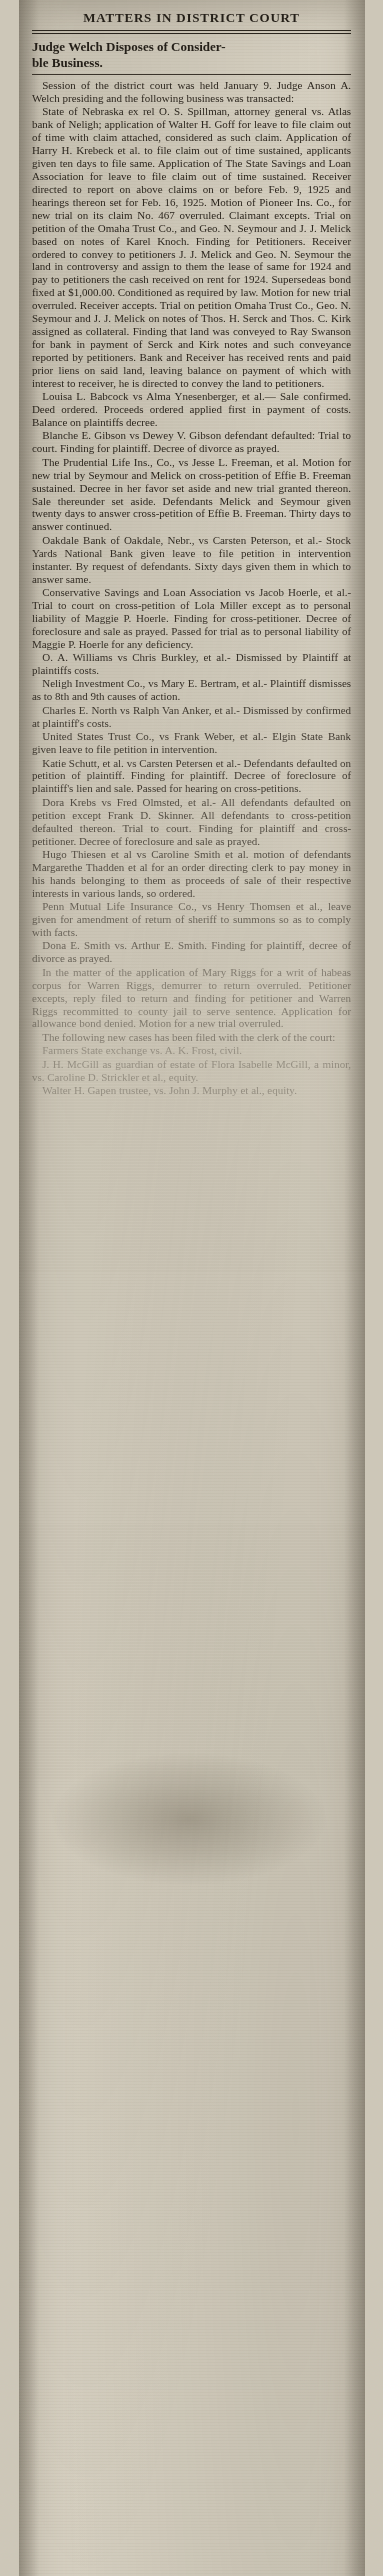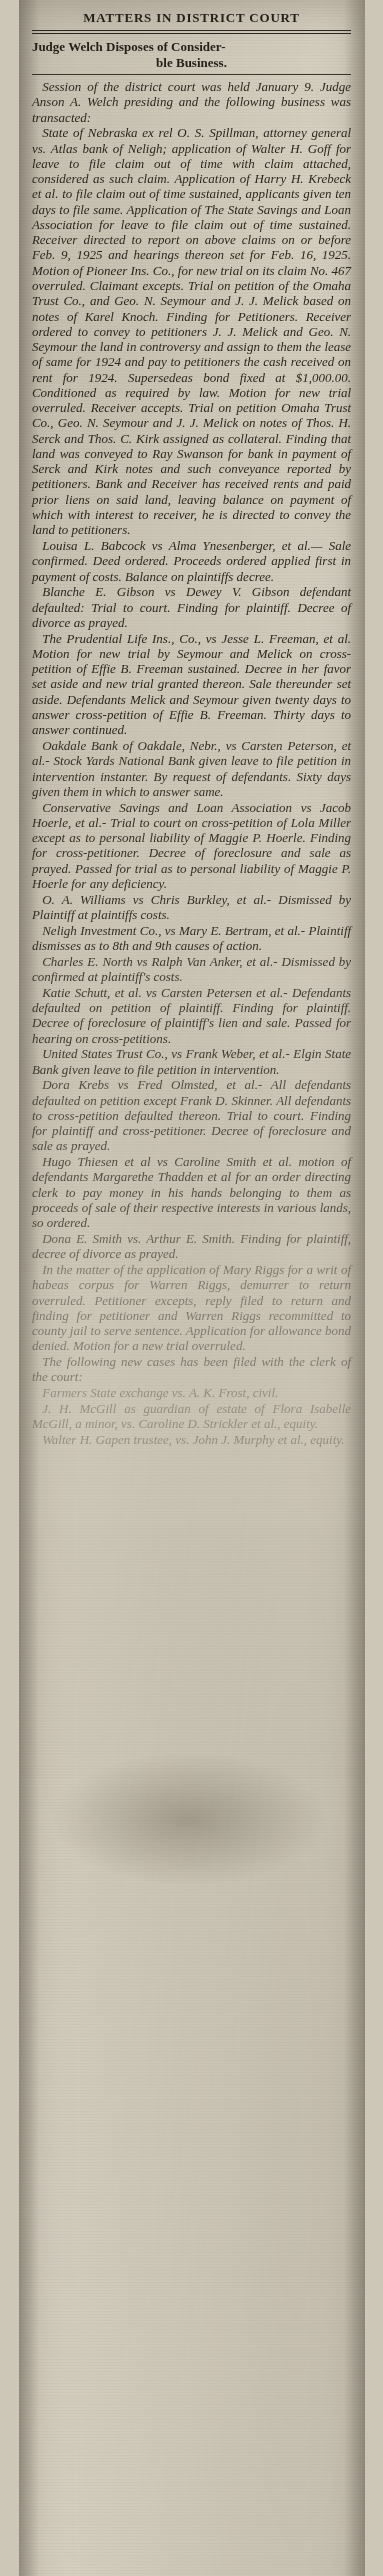--- a/index.html
+++ b/index.html
@@ -67,32 +67,31 @@
 
   .subhead {
     font-family: "Liberation Serif", serif;
     font-weight: bold;
     font-size: 13px;
     line-height: 1.22;
     color: #241f18;
     text-align: left;
     margin: 0 0 3.1px 0;
   }
-  .subhead .l2 { display: block; text-align: center; }
+  .subhead .l2 { display: block; }
 
   .body-text {
     font-family: "Liberation Serif", serif;
-    font-size: 13px;
+    font-size: 11px;
     line-height: 1.175;
     color: #2a241c;
     text-align: justify;
     text-justify: inter-word;
     hyphens: manual;
     margin: 0 0 16px 0;
-    font-style: italic;
   }
   .para {
     display: block;
     text-indent: 10.3px;
     margin: 0 0 0.5px 0;
   }
 
   
   .fade-1 { opacity: 0.98; }
   .fade-2 { opacity: 0.93; }
@@ -144,24 +143,25 @@
         <span class="para fade-1">Session of the district court was held January 9. Judge Anson A. Welch presiding and the following business was transacted:</span>
         <span class="para fade-1">State of Nebraska ex rel O. S. Spillman, attorney general vs. Atlas bank of Neligh; application of Walter H. Goff for leave to file claim out of time with claim attached, considered as such claim. Application of Harry H. Krebeck et al. to file claim out of time sustained, applicants given ten days to file same. Application of The State Savings and Loan Association for leave to file claim out of time sustained. Receiver directed to report on above claims on or before Feb. 9, 1925 and hearings thereon set for Feb. 16, 1925. Motion of Pioneer Ins. Co., for new trial on its claim No. 467 overruled. Claimant excepts. Trial on petition of the Omaha Trust Co., and Geo. N. Seymour and J. J. Melick based on notes of Karel Knoch. Finding for Petitioners. Receiver ordered to convey to petitioners J. J. Melick and Geo. N. Seymour the land in controversy and assign to them the lease of same for 1924 and pay to petitioners the cash received on rent for 1924. Supersedeas bond fixed at $1,000.00. Conditioned as required by law. Motion for new trial overruled. Receiver accepts. Trial on petition Omaha Trust Co., Geo. N. Seymour and J. J. Melick on notes of Thos. H. Serck and Thos. C. Kirk assigned as collateral. Finding that land was conveyed to Ray Swanson for bank in payment of Serck and Kirk notes and such conveyance reported by petitioners. Bank and Receiver has received rents and paid prior liens on said land, leaving balance on payment of which with interest to receiver, he is directed to convey the land to petitioners.</span>
         <span class="para fade-1">Louisa L. Babcock vs Alma Ynesenberger, et al.— Sale confirmed. Deed ordered. Proceeds ordered applied first in payment of costs. Balance on plaintiffs decree.</span>
         <span class="para fade-1">Blanche E. Gibson vs Dewey V. Gibson defendant defaulted: Trial to court. Finding for plaintiff. Decree of divorce as prayed.</span>
         <span class="para fade-1">The Prudential Life Ins., Co., vs Jesse L. Freeman, et al. Motion for new trial by Seymour and Melick on cross-petition of Effie B. Freeman sustained. Decree in her favor set aside and new trial granted thereon. Sale thereunder set aside. Defendants Melick and Seymour given twenty days to answer cross-petition of Effie B. Freeman. Thirty days to answer continued.</span>
         <span class="para fade-2">Oakdale Bank of Oakdale, Nebr., vs Carsten Peterson, et al.- Stock Yards National Bank given leave to file petition in intervention instanter. By request of defendants. Sixty days given them in which to answer same.</span>
         <span class="para fade-2">Conservative Savings and Loan Association vs Jacob Hoerle, et al.- Trial to court on cross-petition of Lola Miller except as to personal liability of Maggie P. Hoerle. Finding for cross-petitioner. Decree of foreclosure and sale as prayed. Passed for trial as to personal liability of Maggie P. Hoerle for any deficiency.</span>
         <span class="para fade-2">O. A. Williams vs Chris Burkley, et al.- Dismissed by Plaintiff at plaintiffs costs.</span>
         <span class="para fade-2">Neligh Investment Co., vs Mary E. Bertram, et al.- Plaintiff dismisses as to 8th and 9th causes of action.</span>
         <span class="para fade-3">Charles E. North vs Ralph Van Anker, et al.- Dismissed by confirmed at plaintiff's costs.</span>
+        <span class="para fade-3">United States Trust Co., vs Frank Weber, et al.- Elgin State Bank given leave to file petition in intervention.</span>
         <span class="para fade-3">Katie Schutt, et al. vs Carsten Petersen et al.- Defendants defaulted on petition of plaintiff. Finding for plaintiff. Decree of foreclosure of plaintiff's lien and sale. Passed for hearing on cross-petitions.</span>
-        <span class="para fade-3">United States Trust Co., vs Frank Weber, et al.- Elgin State Bank given leave to file petition in intervention.</span>
         <span class="para fade-4">Dora Krebs vs Fred Olmsted, et al.- All defendants defaulted on petition except Frank D. Skinner. All defendants to cross-petition defaulted thereon. Trial to court. Finding for plaintiff and cross-petitioner. Decree of foreclosure and sale as prayed.</span>
         <span class="para fade-4">Hugo Thiesen et al vs Caroline Smith et al. motion of defendants Margarethe Thadden et al for an order directing clerk to pay money in his hands belonging to them as proceeds of sale of their respective interests in various lands, so ordered.</span>
+        <span class="para fade-5">Penn Mutual Life Insurance Co., vs Henry Thomsen et al., leave given for amendment of return of sheriff to summons so as to comply with facts.</span>
         <span class="para fade-5">Dona E. Smith vs. Arthur E. Smith. Finding for plaintiff, decree of divorce as prayed.</span>
         <span class="para fade-6">In the matter of the application of Mary Riggs for a writ of habeas corpus for Warren Riggs, demurrer to return overruled. Petitioner excepts, reply filed to return and finding for petitioner and Warren Riggs recommitted to county jail to serve sentence. Application for allowance bond denied. Motion for a new trial overruled.</span>
         <span class="para fade-6">The following new cases has been filed with the clerk of the court:</span>
         <span class="para fade-7">Farmers State exchange vs. A. K. Frost, civil.</span>
         <span class="para fade-7">J. H. McGill as guardian of estate of Flora Isabelle McGill, a minor, vs. Caroline D. Strickler et al., equity.</span>
         <span class="para fade-7">Walter H. Gapen trustee, vs. John J. Murphy et al., equity.</span>
       </div>
     </div>
 
     <div class="smudge" style="left:31px; top:1752px; width:278px; height:134px;"></div>

